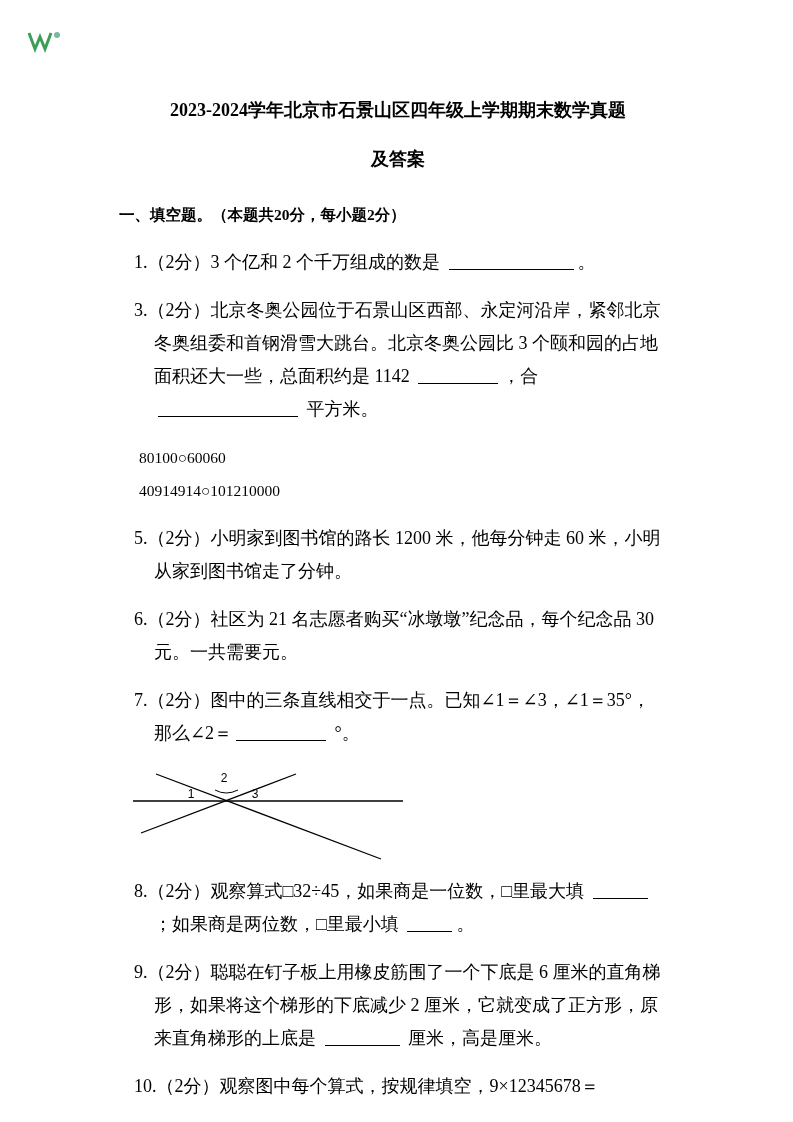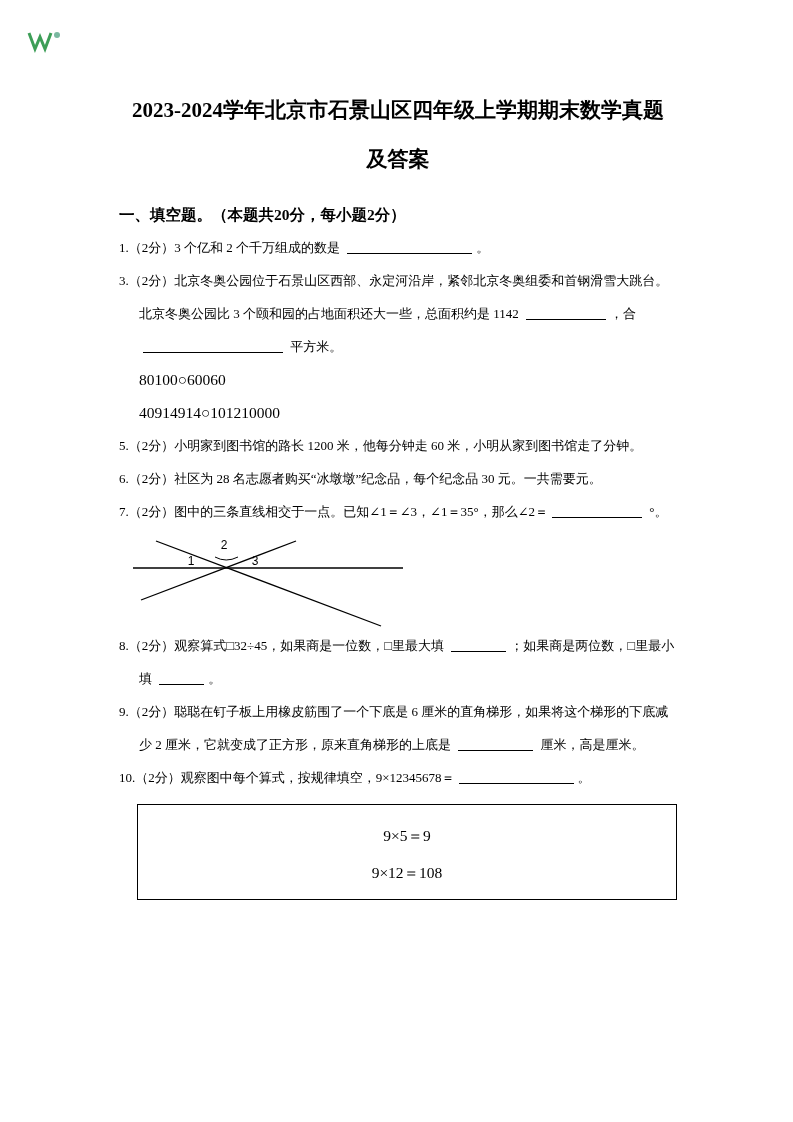--- a/index.html
+++ b/index.html
@@ -7,26 +7,26 @@
   body {
     width:793px; height:1122px; position:relative;
     font-family:"Liberation Serif","DejaVu Serif",serif;
     color:#000;
   }
   .page { position:absolute; inset:0; background:#fff; overflow:hidden; }
   .logo { position:absolute; top:28px; left:26px; width:38px; height:26px; }
   .content { position:absolute; left:119px; top:0; width:558px; }
   .title {
     margin-top:86px; text-align:center; font-weight:bold;
-    font-size:21px; line-height:49px; white-space:nowrap;
+    font-size:18px; line-height:49px; white-space:nowrap;
   }
   .section { margin-top:14px; font-weight:bold; font-size:15.5px; line-height:33px; }
   #content-blocks { margin-top:0; }
   p.q {
-    font-size:13px; line-height:33px; margin:0;
+    font-size:18px; line-height:33px; margin:15px;
     padding-left:20px; text-indent:-20px;
   }
   p.sub { font-size:15.5px; line-height:33px; margin:0 0 0 20px; }
   .blank {
     display:inline-block; border-bottom:1px solid #000;
     height:14px; vertical-align:-2px; margin:0 4px;
   }
   .uline { text-decoration:underline; text-underline-offset:3px; }
   .figure { margin:4px 0 2px 12px; }
   .figure svg { display:block; }
@@ -58,21 +58,21 @@
     </h1>
 
     <p class="section">一、填空题。（本题共20分，每小题2分）</p>
 
     <div id="content-blocks">
         <p class="q">1.（2分）3 个亿和 2 个千万组成的数是 <span class="blank" style="width: 125px;"></span>。</p>
         <p class="q">3.（2分）北京冬奥公园位于石景山区西部、永定河沿岸，紧邻北京冬奥组委和首钢滑雪大跳台。北京冬奥公园比 3 个颐和园的占地面积还大一些，总面积约是 1142 <span class="blank" style="width: 80px;"></span>，合 <span class="blank" style="width: 140px;"></span> 平方米。</p>
         <p class="sub">80100○60060</p>
         <p class="sub">40914914○101210000</p>
         <p class="q">5.（2分）小明家到图书馆的路长 1200 米，他每分钟走 60 米，小明从家到图书馆走了分钟。</p>
-        <p class="q">6.（2分）社区为 28 名志愿者购买“冰墩墩”纪念品，每个纪念品 30 元。一共需要元。</p>
+        <p class="q">6.（2分）社区为 21 名志愿者购买“冰墩墩”纪念品，每个纪念品 30 元。一共需要元。</p>
         <p class="q">7.（2分）图中的三条直线相交于一点。已知∠1＝∠3，∠1＝35°，那么∠2＝<span class="blank" style="width: 90px;"></span> °。</p>
   <div class="figure">
     <svg width="280" height="95" viewBox="0 0 280 95">
       <line class="fig-line" x1="2" y1="36" x2="272" y2="36"></line>
       <line class="fig-line" x1="25" y1="9" x2="250" y2="94"></line>
       <line class="fig-line" x1="165" y1="9" x2="10" y2="68"></line>
       <path class="fig-arc" d="M 84 25 Q 95 31 107 25"></path>
       <text class="fig-label" x="60" y="33" text-anchor="middle">1</text>
       <text class="fig-label" x="93" y="17" text-anchor="middle">2</text>
       <text class="fig-label" x="124" y="33" text-anchor="middle">3</text>

